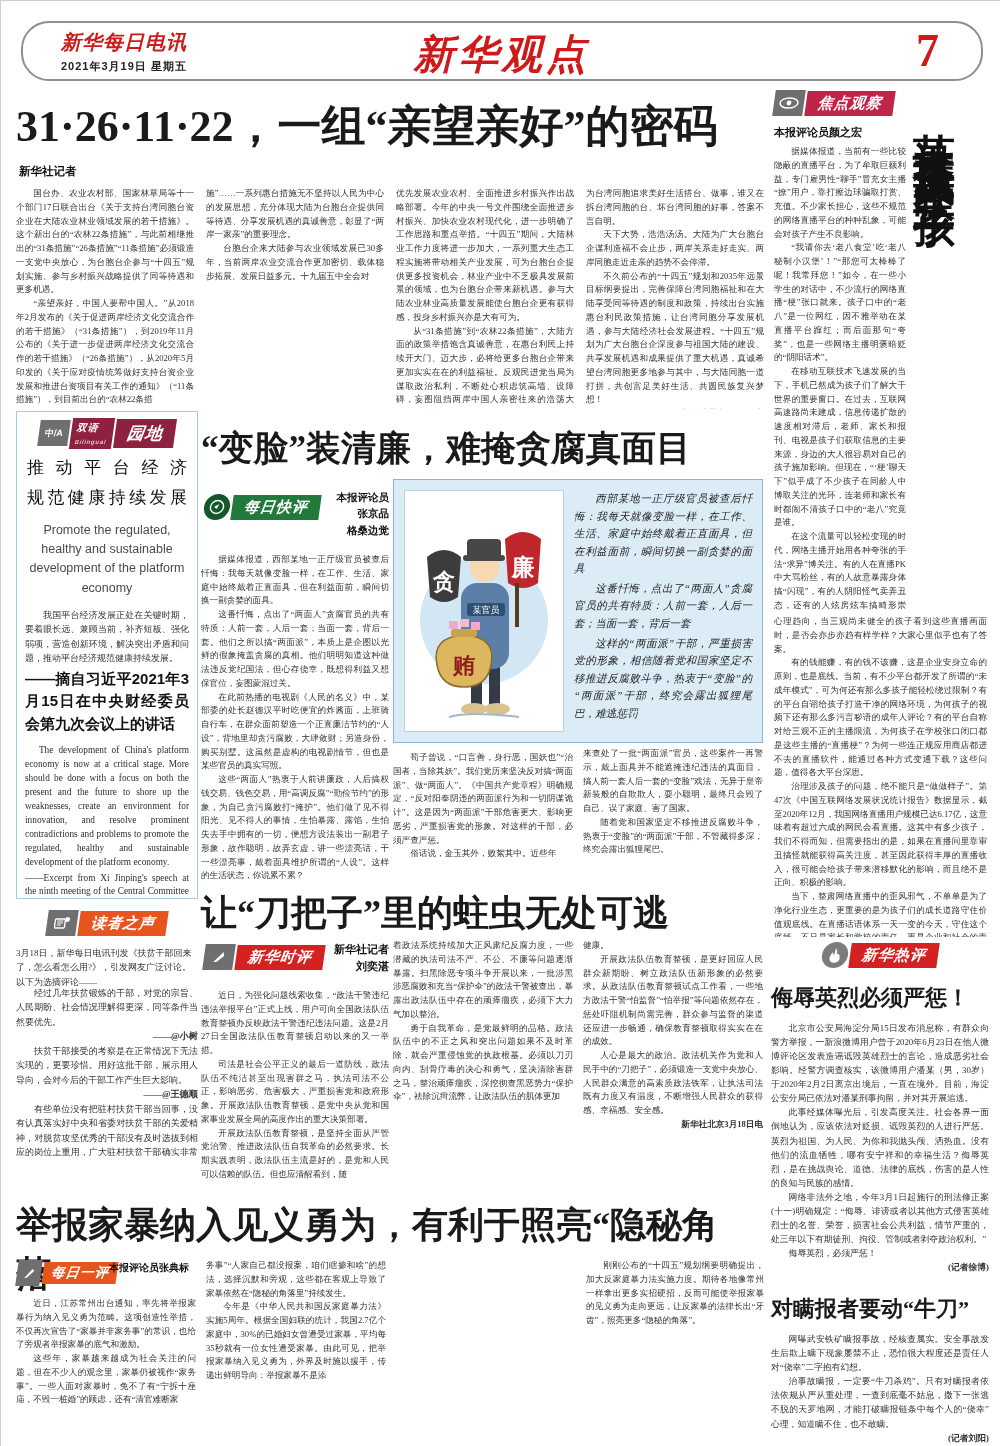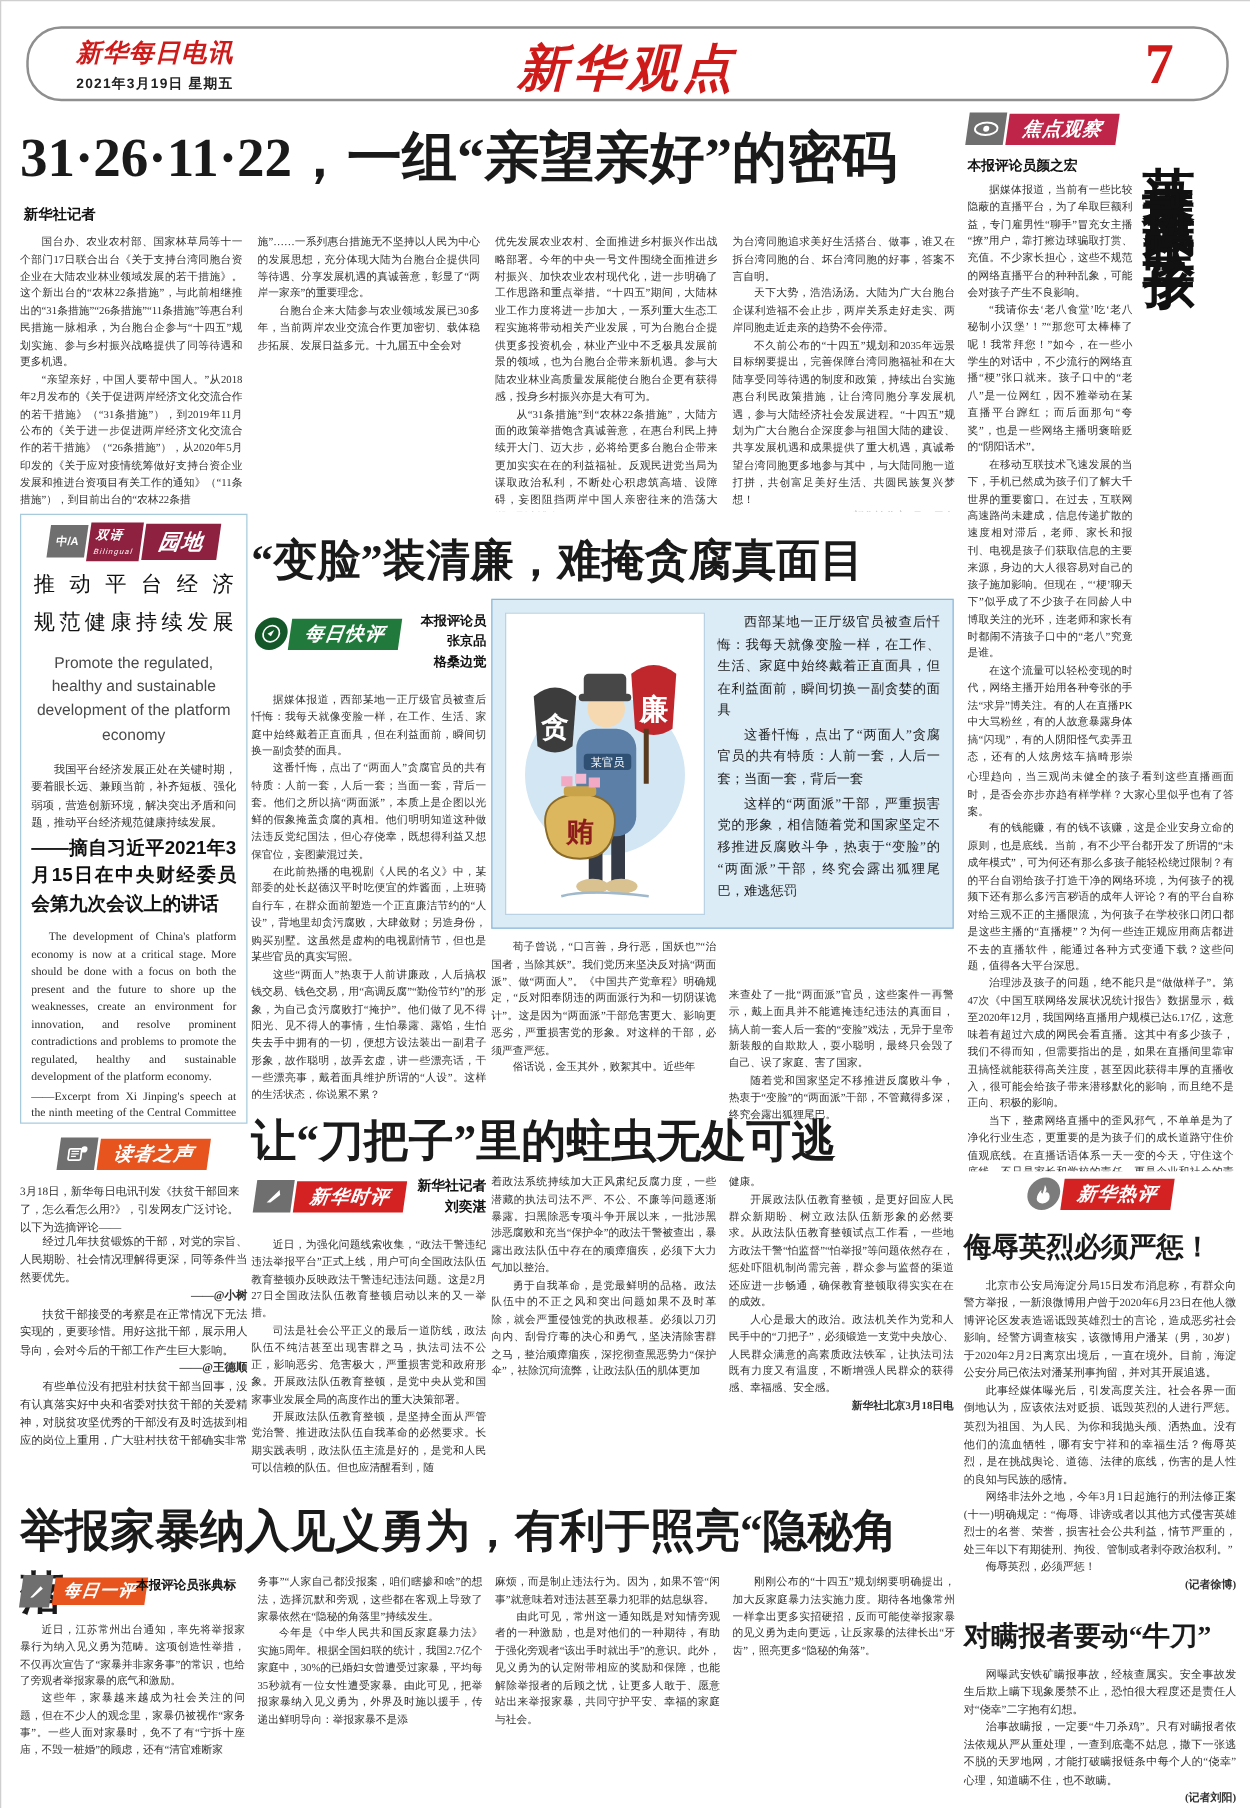--- a/index.html
+++ b/index.html
@@ -50,21 +50,21 @@
       text-align:justify;text-align-last:justify;line-height:1.75;margin:6px 2px 0 2px;}
   .bl-en-title{font-size:12.5px;color:#4a4a4a;text-align:center;line-height:1.55;margin-top:8px;}
   .bl-quote{font-family:var(--serif);font-size:9px;line-height:1.6;color:#333;text-align:justify;text-indent:2em;margin-top:10px;}
   .bl-src{font-size:15px;font-weight:bold;color:#111;line-height:1.5;text-align:justify;margin-top:2px;}
   .bl-en{font-family:var(--serif);font-size:9.3px;line-height:1.5;color:#2e2e2e;text-align:justify;text-indent:1.5em;margin-top:9px;}
   .bl-en-src{font-family:var(--serif);font-size:9.3px;line-height:1.5;color:#2e2e2e;text-align:justify;margin-top:2px;}
   
   #bluebox{background:#dcecf7;border:1px solid #8ab7d8;box-sizing:border-box;padding:10px;display:flex;gap:10px;}
   #cartoon-panel{background:#fff;border:1px solid #b9d2e4;flex:0 0 158px;display:flex;align-items:center;justify-content:center;}
   .box-text{font-family:var(--serif);font-size:10.6px;line-height:1.66;color:#1c1c1c;}
-  .box-text .para{margin-bottom:2px;}
+  .box-text .para{margin-bottom:2px;font-style:italic;}
   
   #readers-comments .para.sig{font-size:9.2px;}
   
   .center{display:flex;justify-content:center;}
   .clip{overflow:hidden;}
 </style>
 </head>
 <body>
 
 <div id="page">
@@ -74,21 +74,21 @@
       <div class="mast-logo">新华每日电讯</div>
       <div class="mast-date">2021年3月19日 星期五</div>
     </div>
     <div class="mast-center">新华观点</div>
     <div class="mast-page">7</div>
   </div>
 
   <h1 class="abs h-serif" style="left:15px;top:96px;width:750px;font-size:44px;letter-spacing:0;">31·26·11·22，一组“亲望亲好”的密码</h1>
   <div class="abs byline" style="left:18px;top:163px;font-size:11.5px;">新华社记者</div>
   <div class="abs body-sm clip" style="left:15px;top:186px;width:178px;height:222px;">
-      <p class="para">国台办、农业农村部、国家林草局等十一个部门17日联合出台《关于支持台湾同胞台资企业在大陆农业林业领域发展的若干措施》。这个新出台的“农林22条措施”，与此前相继推出的“31条措施”“26条措施”“11条措施”等惠台利民措施一脉相承，为台胞台企参与“十四五”规划实施、参与乡村振兴战略提供了同等待遇和更多机遇。</p>
+      <p class="para">国台办、农业农村部、国家林草局等十一个部门17日联合出台《关于支持台湾同胞台资企业在大陆农业林业领域发展的若干措施》。这个新出台的“农林22条措施”，与此前相继推出的“31条措施”“26条措施”“11条措施”必须锻造一支党中央放心，为台胞台企参与“十四五”规划实施、参与乡村振兴战略提供了同等待遇和更多机遇。</p>
       <p class="para">“亲望亲好，中国人要帮中国人。”从2018年2月发布的《关于促进两岸经济文化交流合作的若干措施》（“31条措施”），到2019年11月公布的《关于进一步促进两岸经济文化交流合作的若干措施》（“26条措施”），从2020年5月印发的《关于应对疫情统筹做好支持台资企业发展和推进台资项目有关工作的通知》（“11条措施”），到目前出台的“农林22条措</p>
     </div>
   <div class="abs body-sm clip" style="left:205px;top:186px;width:178px;height:222px;">
       <p class="para cont">施”……一系列惠台措施无不坚持以人民为中心的发展思想，充分体现大陆为台胞台企提供同等待遇、分享发展机遇的真诚善意，彰显了“两岸一家亲”的重要理念。</p>
       <p class="para">台胞台企来大陆参与农业领域发展已30多年，当前两岸农业交流合作更加密切、载体稳步拓展、发展日益多元。十九届五中全会对</p>
     </div>
   <div class="abs body-sm clip" style="left:395px;top:186px;width:178px;height:222px;">
       <p class="para cont">优先发展农业农村、全面推进乡村振兴作出战略部署。今年的中央一号文件围绕全面推进乡村振兴、加快农业农村现代化，进一步明确了工作思路和重点举措。“十四五”期间，大陆林业工作力度将进一步加大，一系列重大生态工程实施将带动相关产业发展，可为台胞台企提供更多投资机会，林业产业中不乏极具发展前景的领域，也为台胞台企带来新机遇。参与大陆农业林业高质量发展能使台胞台企更有获得感，投身乡村振兴亦是大有可为。</p>
       <p class="para">从“31条措施”到“农林22条措施”，大陆方面的政策举措饱含真诚善意，在惠台利民上持续开大门、迈大步，必将给更多台胞台企带来更加实实在在的利益福祉。反观民进党当局为谋取政治私利，不断处心积虑筑高墙、设障碍，妄图阻挡两岸中国人亲密往来的浩荡大潮。到底谁在</p>
     </div>
@@ -222,21 +222,21 @@
         <p class="para">西部某地一正厅级官员被查后忏悔：我每天就像变脸一样，在工作、生活、家庭中始终戴着正直面具，但在利益面前，瞬间切换一副贪婪的面具</p>
         <p class="para">这番忏悔，点出了“两面人”贪腐官员的共有特质：人前一套，人后一套；当面一套，背后一套</p>
         <p class="para">这样的“两面派”干部，严重损害党的形象，相信随着党和国家坚定不移推进反腐败斗争，热衷于“变脸”的“两面派”干部，终究会露出狐狸尾巴，难逃惩罚</p>
       </div>
   </div>
 
   <div class="abs body-sm clip" style="left:392px;top:750px;width:180px;height:130px;">
       <p class="para">荀子曾说，“口言善，身行恶，国妖也”“治国者，当除其妖”。我们党历来坚决反对搞“两面派”、做“两面人”。《中国共产党章程》明确规定，“反对阳奉阴违的两面派行为和一切阴谋诡计”。这是因为“两面派”干部危害更大、影响更恶劣，严重损害党的形象。对这样的干部，必须严查严惩。</p>
       <p class="para">俗话说，金玉其外，败絮其中。近些年</p>
     </div>
-  <div class="abs body-sm clip" style="left:582px;top:788px;width:180px;height:130px;">
+  <div class="abs body-sm clip" style="left:582px;top:746px;width:180px;height:130px;">
       <p class="para cont">来查处了一批“两面派”官员，这些案件一再警示，戴上面具并不能遮掩违纪违法的真面目，搞人前一套人后一套的“变脸”戏法，无异于皇帝新装般的自欺欺人，耍小聪明，最终只会毁了自己、误了家庭、害了国家。</p>
       <p class="para">随着党和国家坚定不移推进反腐败斗争，热衷于“变脸”的“两面派”干部，不管藏得多深，终究会露出狐狸尾巴。</p>
     </div>
 
   <h2 class="abs h-serif" style="left:200px;top:888px;width:562px;font-size:36px;">让“刀把子”里的蛀虫无处可逃</h2>
   <div class="abs badge redb" style="left:203px;top:942px;">
     <span class="bicon">
       <svg width="14" height="14" viewBox="0 0 14 14">
           <path d="M2 12 L11 2 L12 6 L5 12 Z" fill="#fff"></path>
         </svg>
@@ -273,24 +273,20 @@
   </div>
   <div class="abs byline" style="left:108px;top:1260px;width:90px;font-size:10px;">本报评论员张典标</div>
   <div class="abs body-sm clip" style="left:15px;top:1296px;width:180px;height:146px;">
       <p class="para">近日，江苏常州出台通知，率先将举报家暴行为纳入见义勇为范畴。这项创造性举措，不仅再次宣告了“家暴并非家务事”的常识，也给了旁观者举报家暴的底气和激励。</p>
       <p class="para">这些年，家暴越来越成为社会关注的问题，但在不少人的观念里，家暴仍被视作“家务事”。一些人面对家暴时，免不了有“宁拆十座庙，不毁一桩婚”的顾虑，还有“清官难断家</p>
     </div>
   <div class="abs body-sm clip" style="left:205px;top:1258px;width:180px;height:184px;">
       <p class="para cont">务事”“人家自己都没报案，咱们瞎掺和啥”的想法，选择沉默和旁观，这些都在客观上导致了家暴依然在“隐秘的角落里”持续发生。</p>
       <p class="para">今年是《中华人民共和国反家庭暴力法》实施5周年。根据全国妇联的统计，我国2.7亿个家庭中，30%的已婚妇女曾遭受过家暴，平均每35秒就有一位女性遭受家暴。由此可见，把举报家暴纳入见义勇为，外界及时施以援手，传递出鲜明导向：举报家暴不是添</p>
     </div>
-  <div class="abs body-sm clip" style="left:395px;top:1258px;width:180px;height:184px;">
-      <p class="para cont">麻烦，而是制止违法行为。因为，如果不管“闲事”就意味着对违法甚至暴力犯罪的姑息纵容。</p>
-      <p class="para">由此可见，常州这一通知既是对知情旁观者的一种激励，也是对他们的一种期待，有助于强化旁观者“该出手时就出手”的意识。此外，见义勇为的认定附带相应的奖励和保障，也能解除举报者的后顾之忧，让更多人敢于、愿意站出来举报家暴，共同守护平安、幸福的家庭与社会。</p>
-    </div>
   <div class="abs body-sm clip" style="left:585px;top:1258px;width:178px;height:184px;">
       <p class="para">刚刚公布的“十四五”规划纲要明确提出，加大反家庭暴力法实施力度。期待各地像常州一样拿出更多实招硬招，反而可能使举报家暴的见义勇为走向更远，让反家暴的法律长出“牙齿”，照亮更多“隐秘的角落”。</p>
     </div>
 
   <div class="abs" style="left:770px;top:940px;width:218px;">
     <div class="center">
       <div class="badge redb flameb">
         <span class="bicon" style="width:26px;height:26px;">
           <svg width="12" height="15" viewBox="0 0 12 15">
               <path d="M6 0 q3 4 1 6 q3 -1 4 3 q1 5 -5 6 q-6 -1 -5 -6 q1 -4 3 -5 q-1 2 1 3 q1 -4 1 -7z" fill="#fff"></path>

